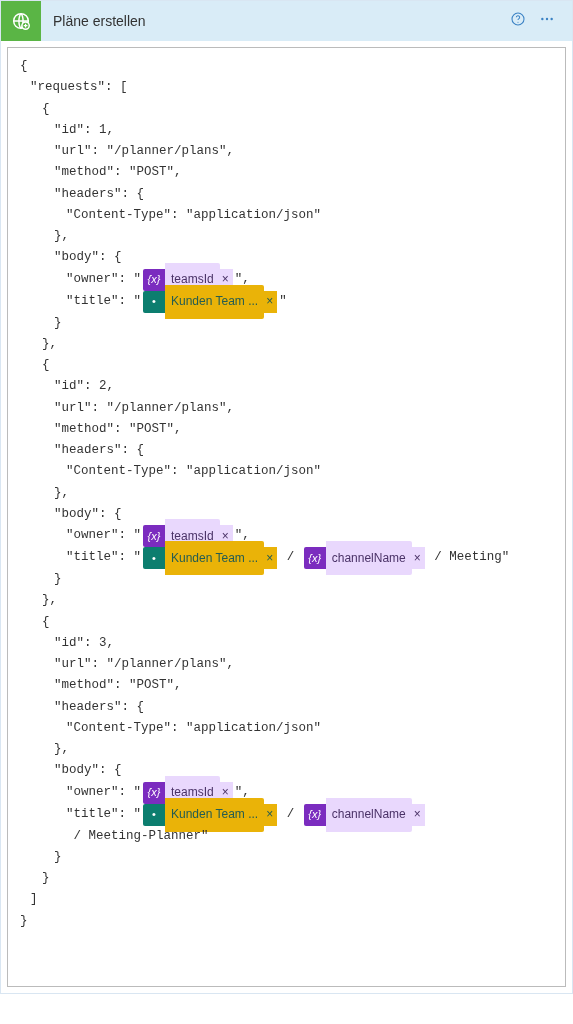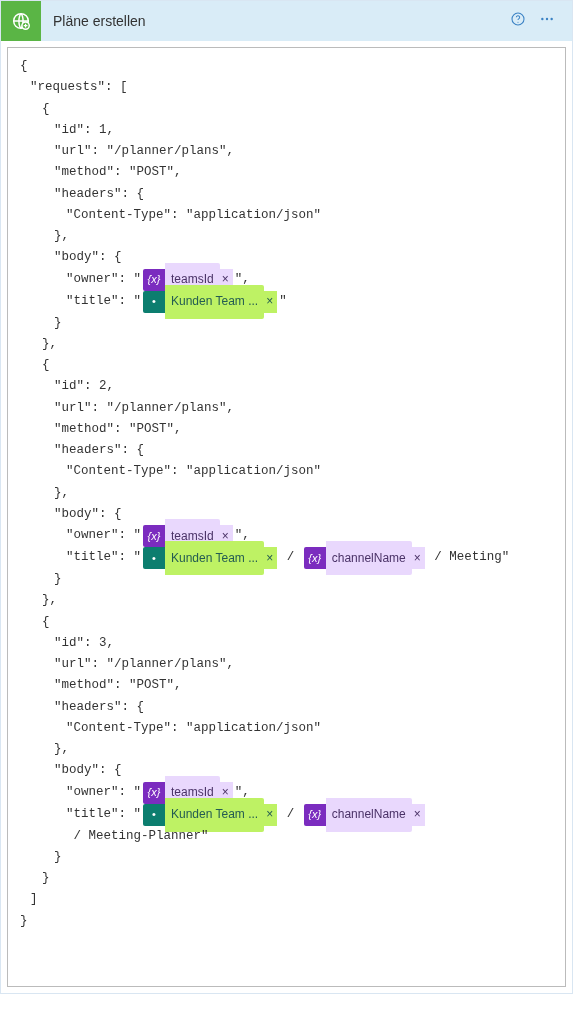--- a/index.html
+++ b/index.html
@@ -98,21 +98,21 @@
     height: 22px;
     display: flex;
     align-items: center;
     cursor: pointer;
   }
 
   .var .token-icon { background: #7b2cbf; }
   .var .token-label, .var .token-remove { background: #e9d8fd; color: #4a3267; }
 
   .dyn .token-icon { background: #0c7e6f; }
-  .dyn .token-label, .dyn .token-remove { background: #bef264; color: #245c52; text-align: right; }
+  .dyn .token-label, .dyn .token-remove { background: #eab308; color: #245c52; text-align: right; }
 
   .fx-glyph { font-style: italic; }
 </style>
 </head>
 <body>
 
 <div class="card">
 
   <div class="card-header">
     <div class="card-icon">

